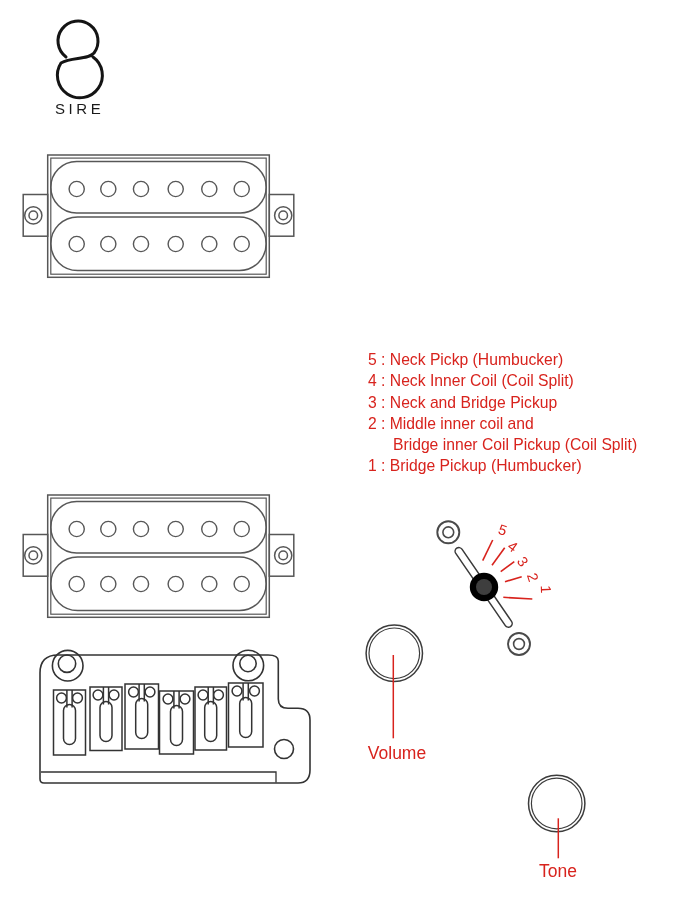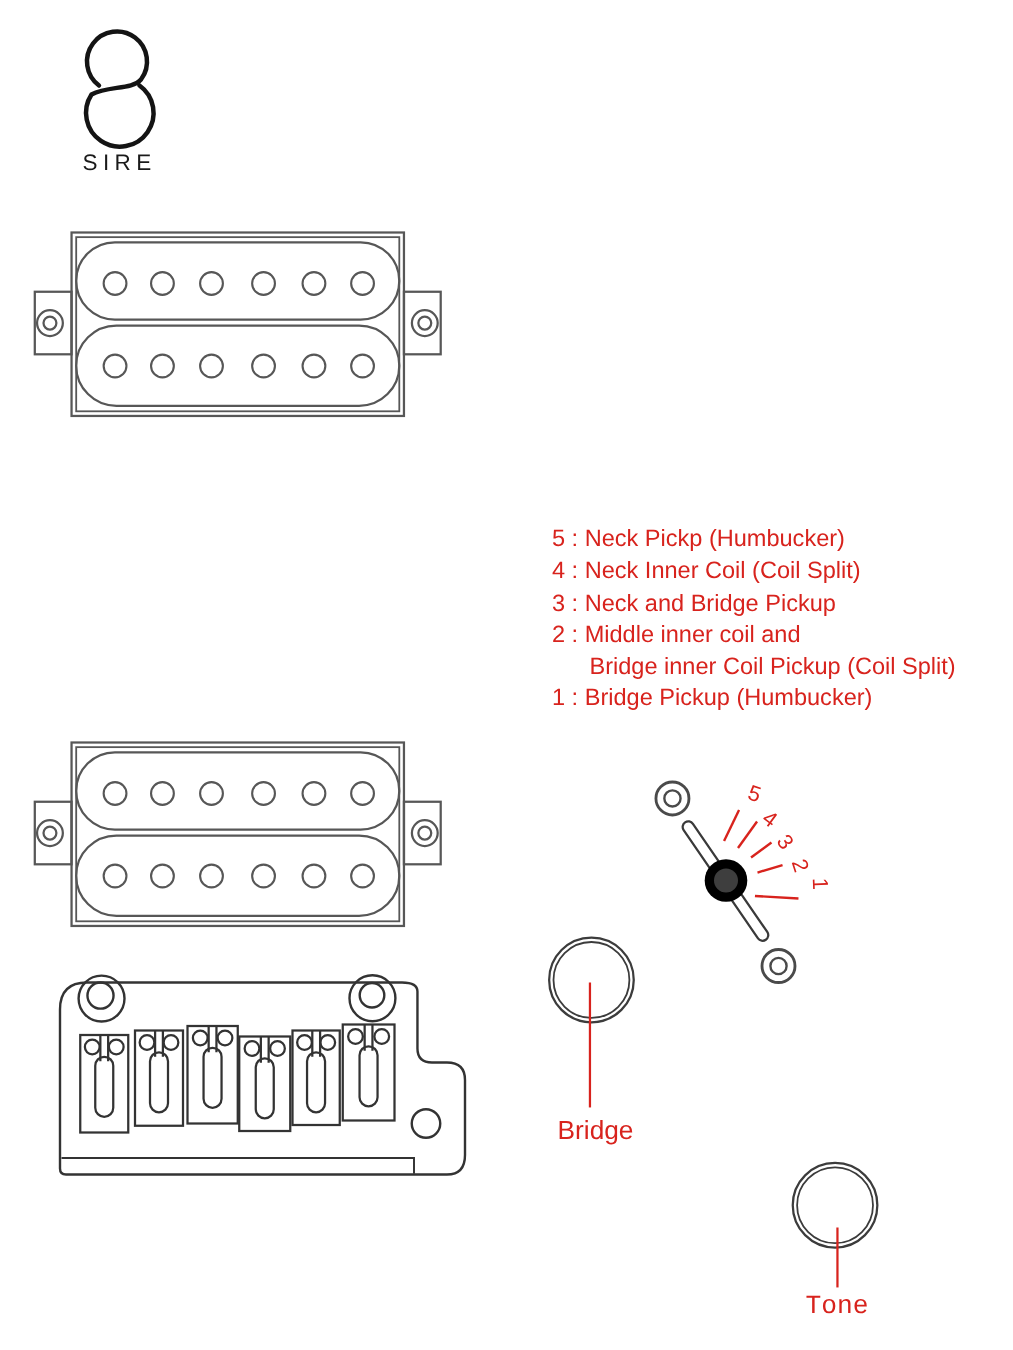--- a/index.html
+++ b/index.html
@@ -13,21 +13,21 @@
     left:55px;top:104px;font-size:15px;line-height:10px;
     letter-spacing:3.6px;color:#1a1a1a;font-weight:400;
   }
   
   .legend{left:368px;top:349px;width:312px;color:#d8231d;
     font-size:15.7px;line-height:21.3px;white-space:nowrap;}
   .legend .indent{padding-left:25px;}
   
   .ctl-label{color:#d8231d;font-size:17.5px;text-align:center;width:100px;}
   .volume-label{left:347px;top:743px;}
-  .tone-label{left:508px;top:861px;font-family:Liberation Mono, monospace;}
+  .tone-label{left:508px;top:861px;}
   svg{display:block;}
 </style>
 </head>
 <body>
 
 <div class="canvas">
 
   <svg class="abs" style="left:48px;top:16px;" width="62" height="88" viewBox="0 0 62 88">
     <path d="M 18 41 A 20 20 0 1 1 46 37 C 40 44, 24 41, 13 47 A 22.5 22.5 0 1 0 45 41" fill="none" stroke="#141414" stroke-width="3" stroke-linecap="round"></path>
   </svg>
@@ -187,21 +187,21 @@
       <text x="104.7" y="64.3" transform="rotate(72 104.7 64.3)">2</text>
       <text x="118" y="76.3" transform="rotate(88 118 76.3)">1</text>
     </g>
   </svg>
 
   <svg class="abs" style="left:358px;top:618px;" width="76" height="126" viewBox="0 0 76 126">
     <circle cx="36.3" cy="35.3" r="28.2" fill="none" stroke="#3c3c3c" stroke-width="1.5"></circle>
     <circle cx="36.3" cy="35.3" r="25.3" fill="none" stroke="#3c3c3c" stroke-width="1.2"></circle>
     <line x1="35.3" y1="37" x2="35.3" y2="120.3" stroke="#d8231d" stroke-width="1.5"></line>
   </svg>
-  <div class="abs ctl-label volume-label">Bridge</div>
+  <div class="abs ctl-label volume-label">Volume</div>
 
   <svg class="abs" style="left:522px;top:768px;" width="72" height="92" viewBox="0 0 72 92">
     <circle cx="34.7" cy="35.5" r="28.2" fill="none" stroke="#3c3c3c" stroke-width="1.5"></circle>
     <circle cx="34.7" cy="35.5" r="25.3" fill="none" stroke="#3c3c3c" stroke-width="1.2"></circle>
     <line x1="36.3" y1="50.3" x2="36.3" y2="90.3" stroke="#d8231d" stroke-width="1.5"></line>
   </svg>
   <div class="abs ctl-label tone-label">Tone</div>
 
 </div>
 

